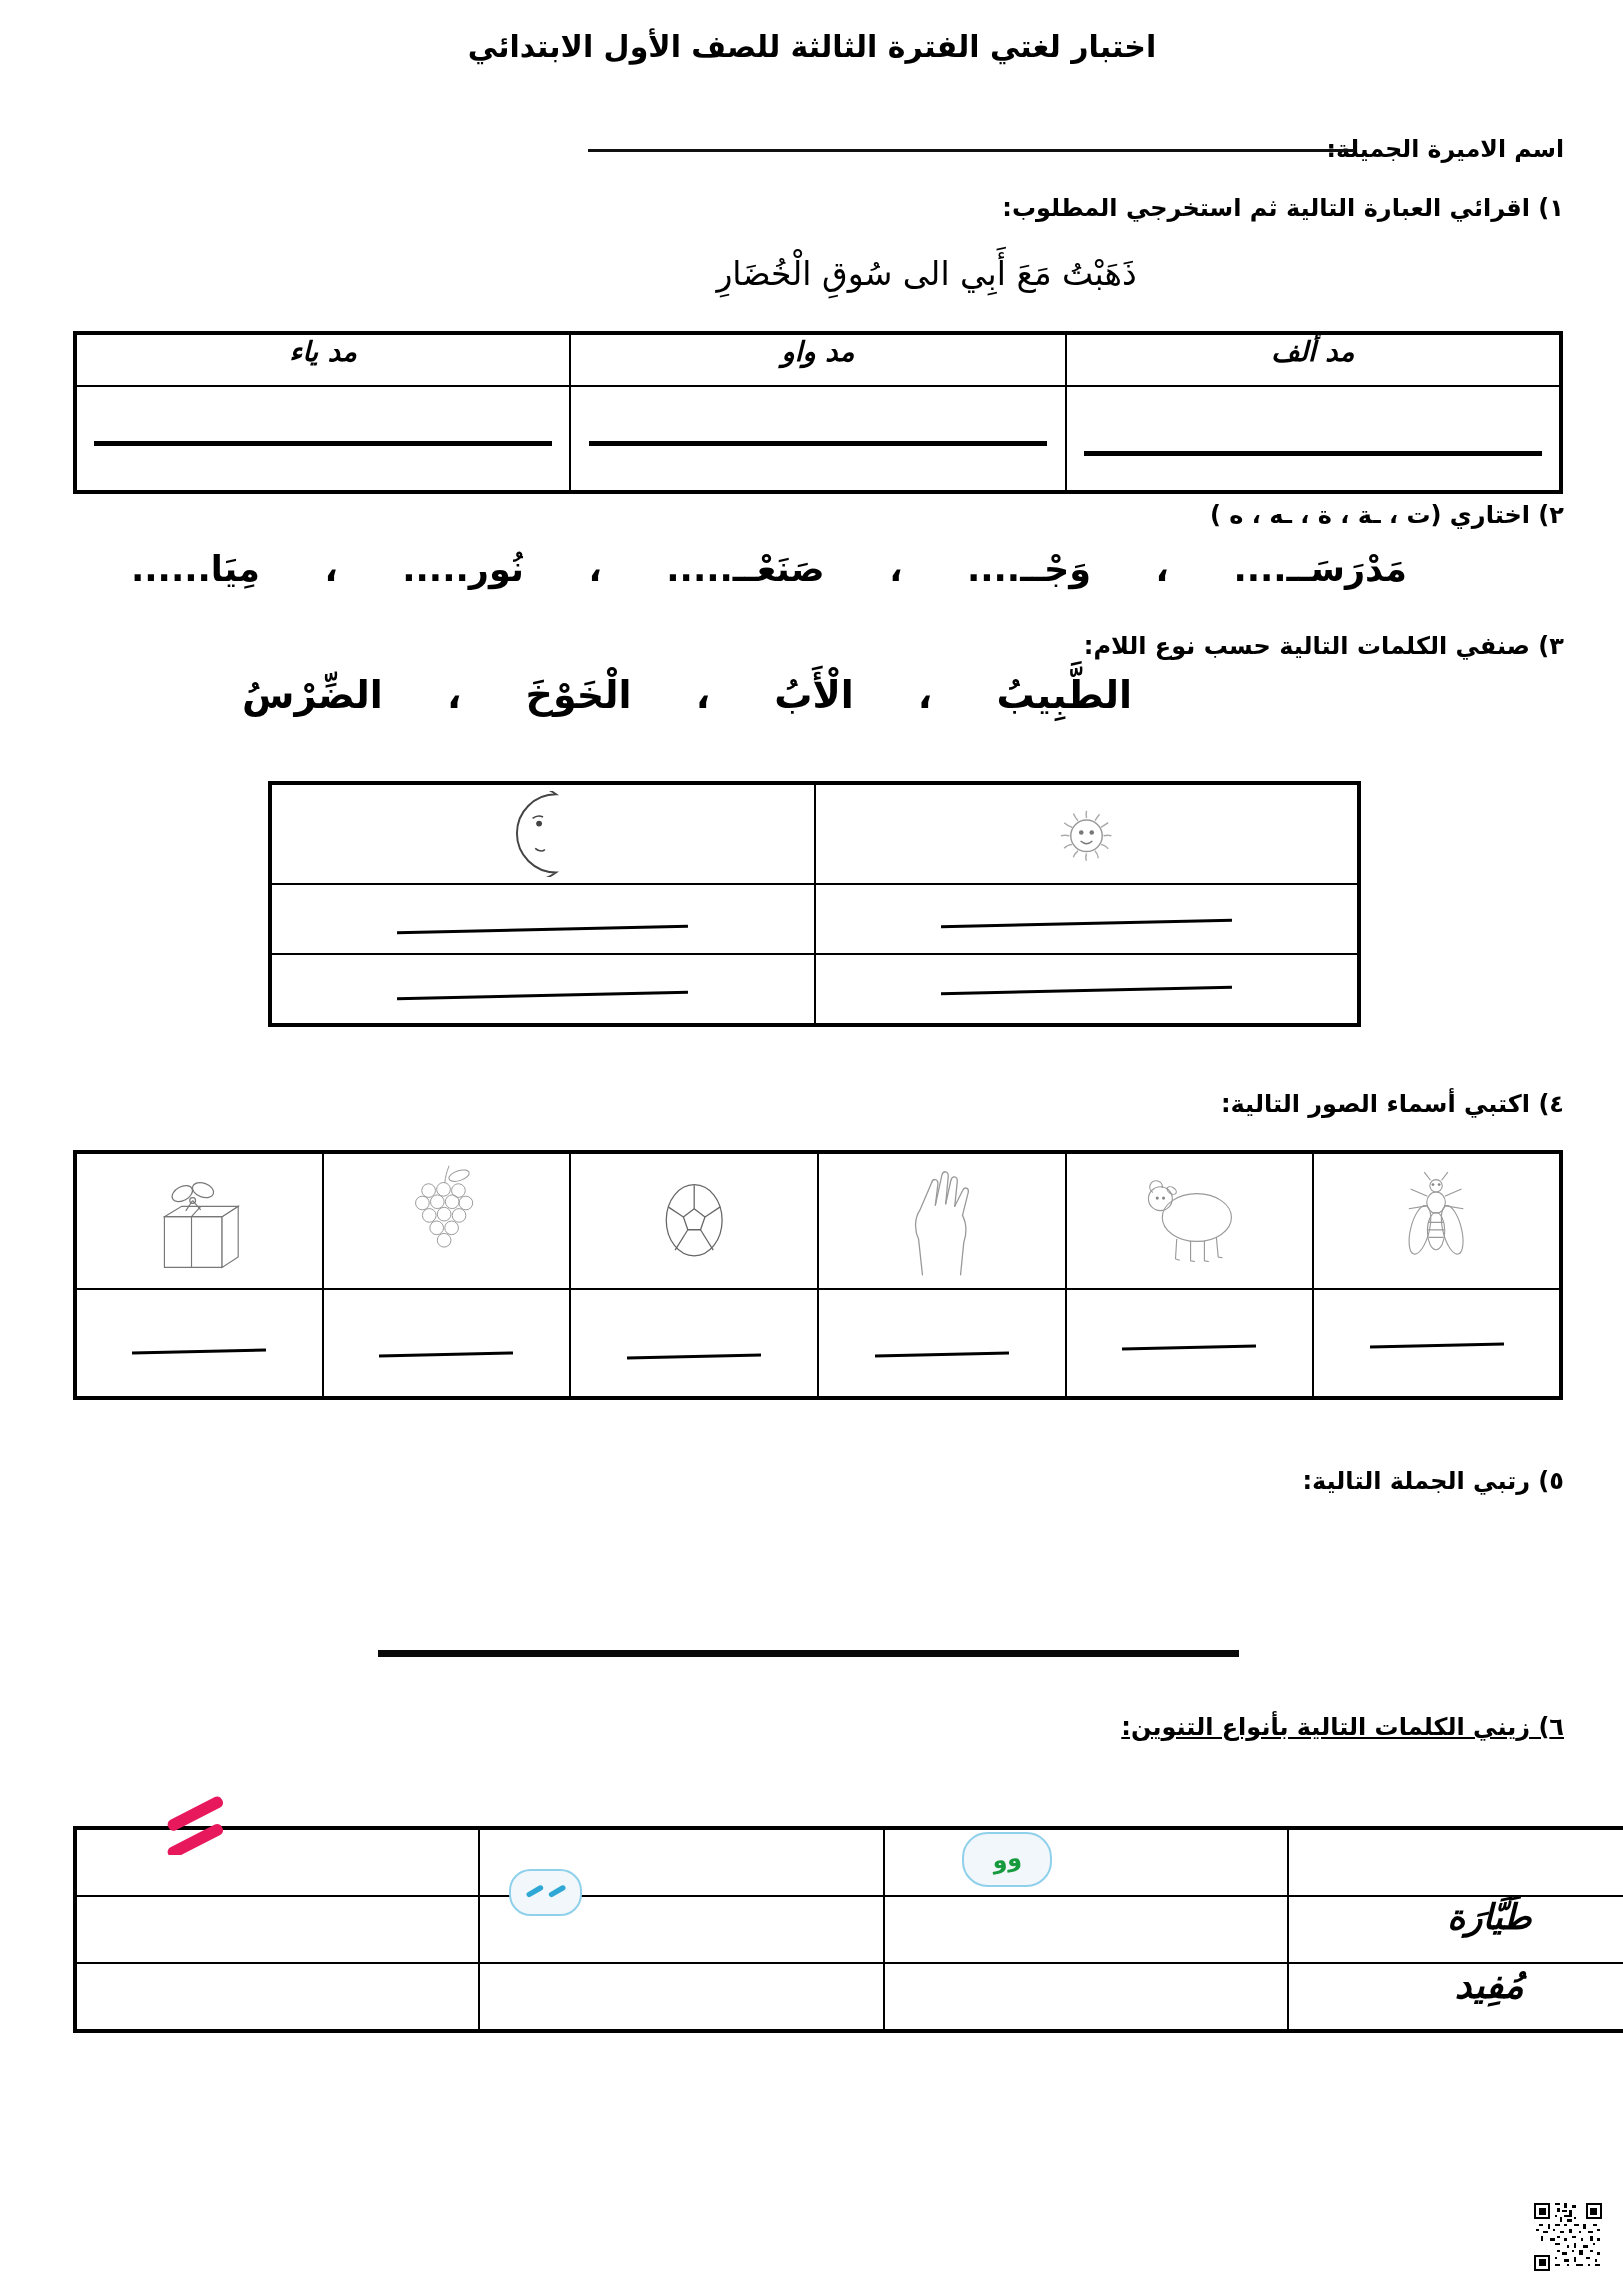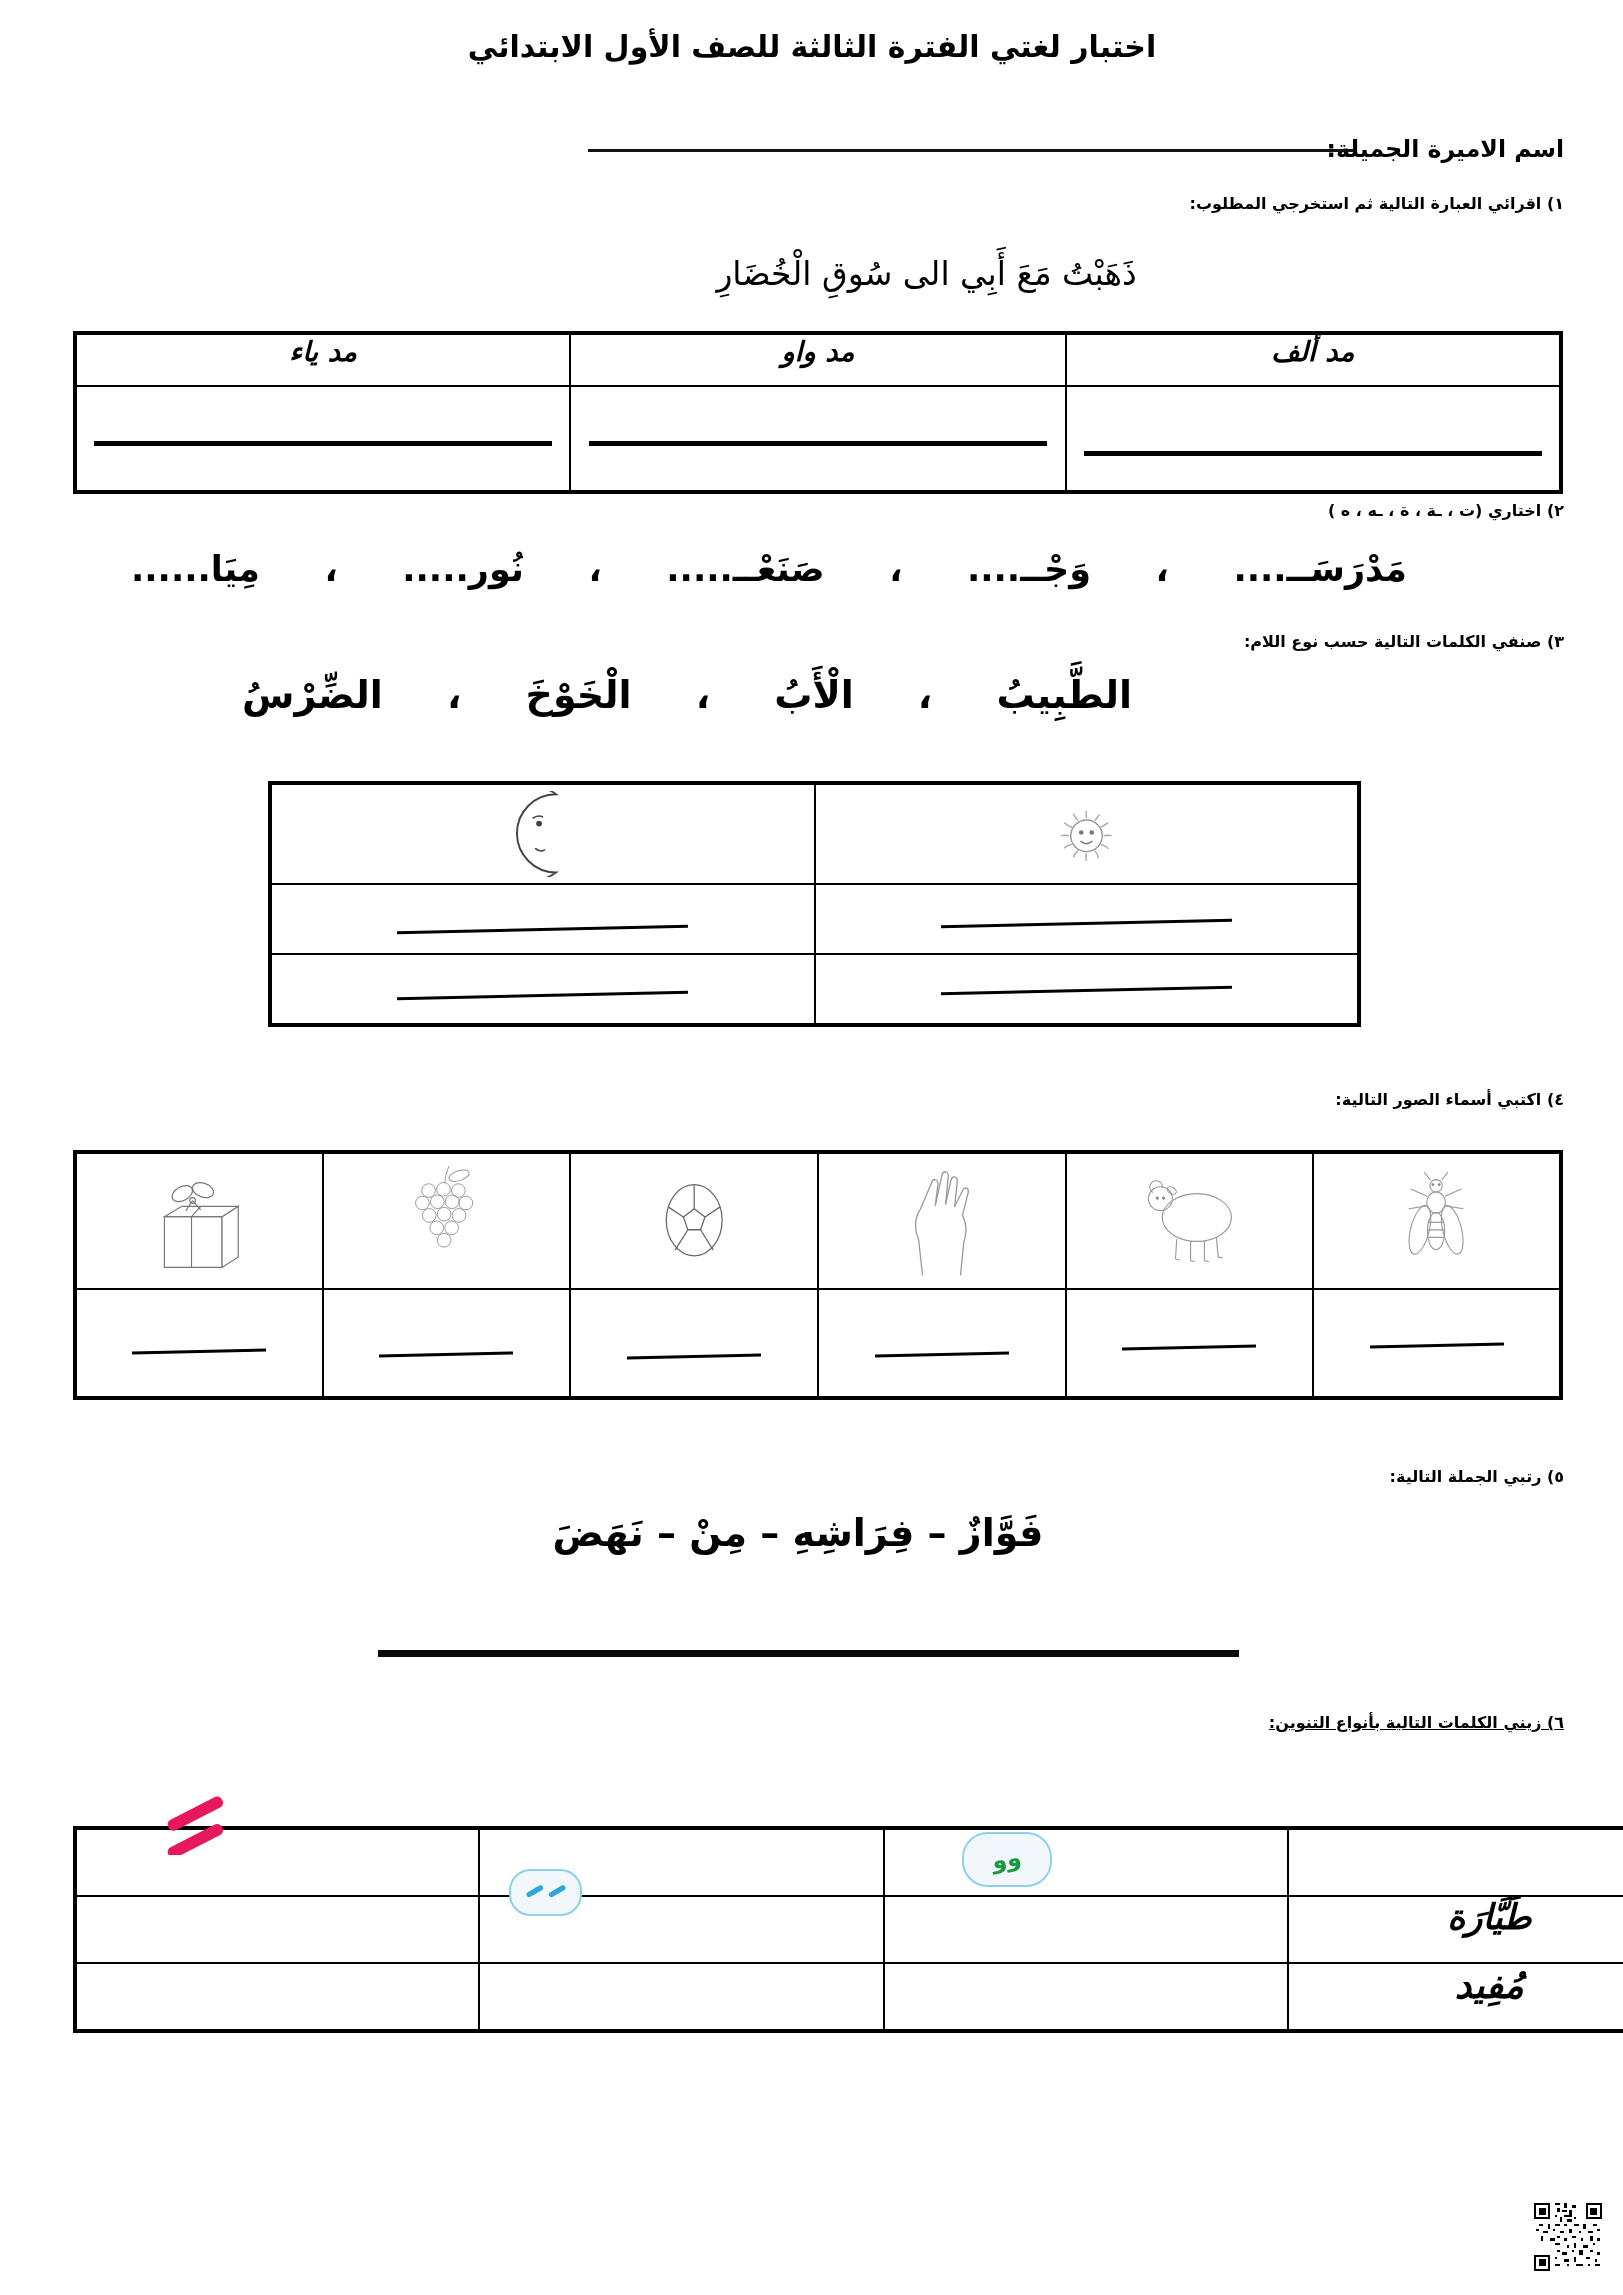--- a/index.html
+++ b/index.html
@@ -13,21 +13,21 @@
     font-size:30px;font-weight:800;direction:rtl;
   }
   .name-label{
     position:absolute;top:135px;right:60px;font-size:23.6px;font-weight:800;direction:rtl;
   }
   .name-line{
     position:absolute;top:149px;left:588px;width:766px;height:0;
     border-bottom:3.9px solid #111;
   }
   .qlabel{
-    position:absolute;right:60px;font-size:16px;font-weight:800;direction:rtl;white-space:nowrap;
+    position:absolute;right:60px;font-size:24px;font-weight:800;direction:rtl;white-space:nowrap;
   }
   .q1-sentence{
     position:absolute;top:254px;left:668px;width:517px;text-align:center;
     font-size:33px;font-weight:400;direction:rtl;white-space:nowrap;
   }
   table.sheet{position:absolute;border-collapse:collapse;table-layout:fixed;background:#fff;}
   table.sheet td,table.sheet th{border:2.6px solid #000;padding:0;vertical-align:top;font-style:italic;}
   table.sheet{border:4.6px solid #000;}
   .t1{left:73px;top:331px;width:1490px;direction:rtl;}
   .t1 th{height:50px;font-size:27.5px;font-weight:800;text-align:center;vertical-align:middle;}
@@ -297,21 +297,20 @@
             <div class="slant-line t3-line" style="margin-top:56px;"></div>
           </td>
       <td class="ans">
             <div class="slant-line t3-line" style="margin-top:54px;"></div>
           </td>
     </tr>
   </tbody>
     </table>
 
   <div class="qlabel" style="top:1467px;">٥) رتبي الجملة التالية:</div>
-  <div class="q5-words">فَوَّازٌ – فِرَاشِهِ – مِنْ – نَهَضَ</div>
   <div class="q5-line"></div>
 
   <div class="qlabel" style="top:1713px;text-decoration:underline;">٦) زيني الكلمات التالية بأنواع التنوين:</div>
 
   <table class="sheet t4">
     <tbody>
         <tr>
       <td></td>
       <td></td>
       <td></td>

